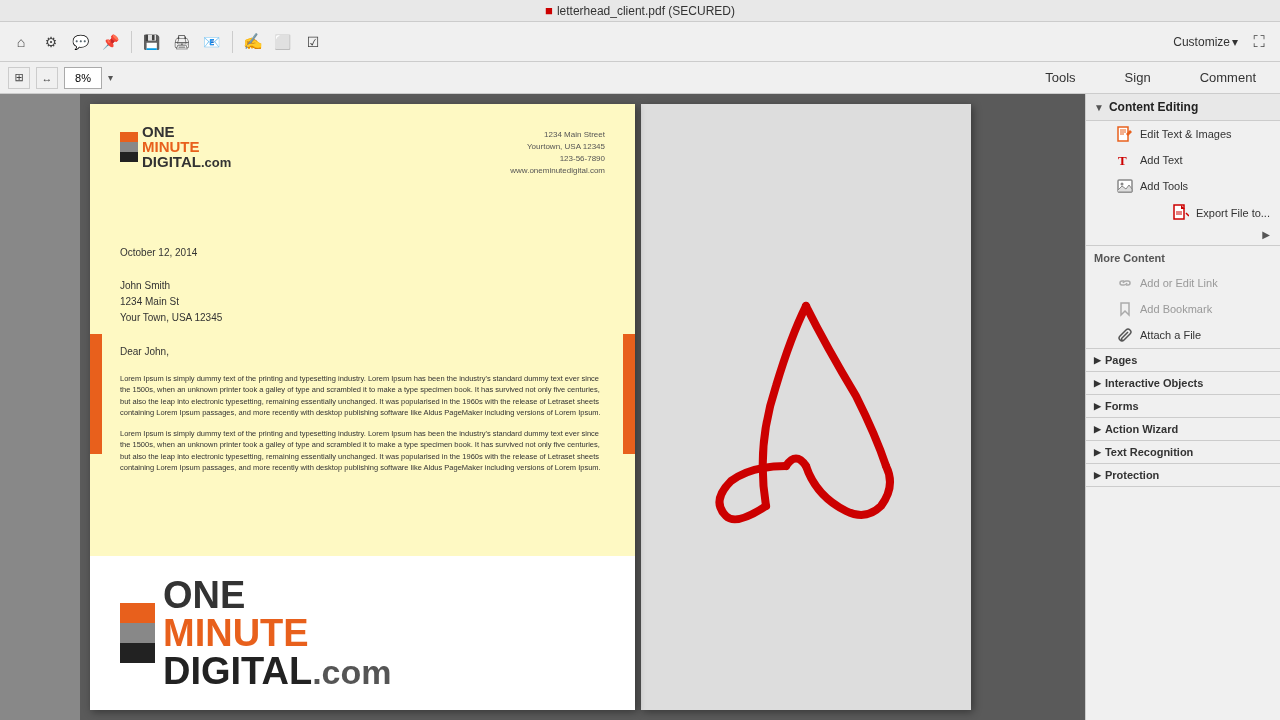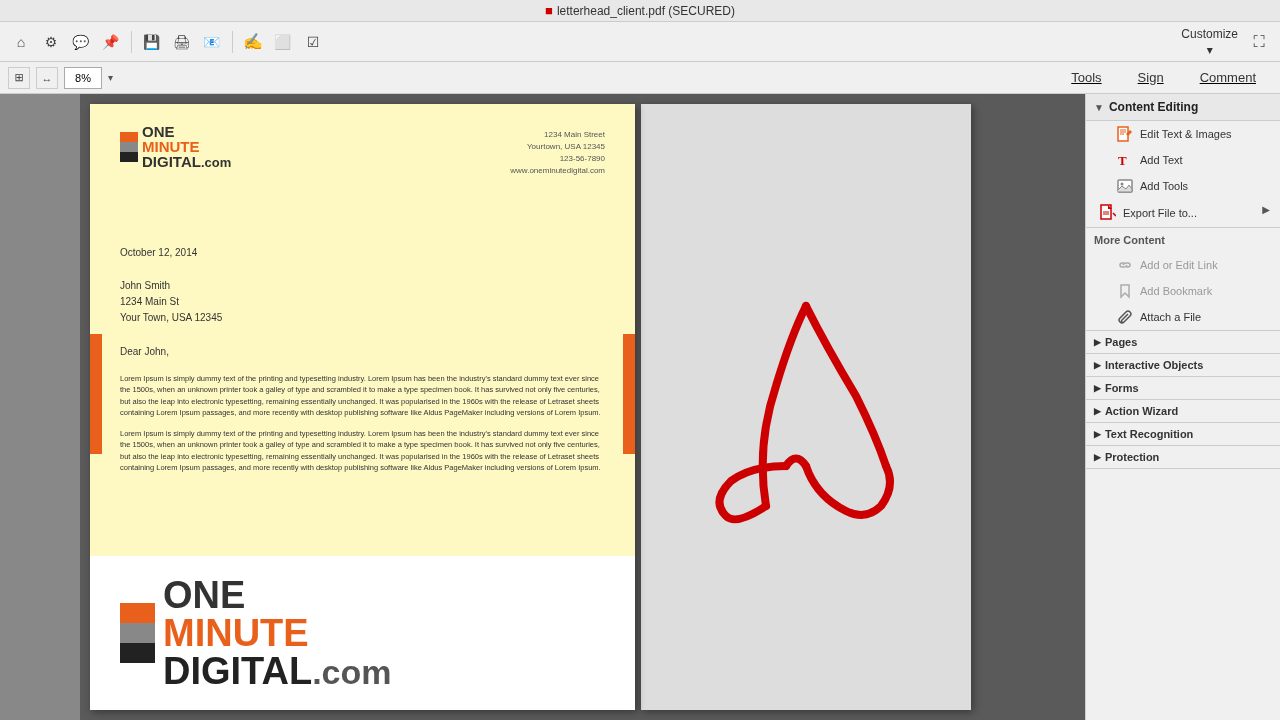--- a/index.html
+++ b/index.html
@@ -31,21 +31,21 @@
     .toolbar-btn {
       width: 26px; height: 26px;
       background: none; border: none; cursor: pointer;
       display: flex; align-items: center; justify-content: center;
       font-size: 14px; color: #444;
     }
     .toolbar-separator { width: 1px; height: 22px; background: #ccc; margin: 0 3px; }
     .toolbar-spacer { flex: 1; }
     .customize-btn {
       background: none; border: none; cursor: pointer;
-      font-size: 12px; color: #333; display: flex; align-items: center; gap: 2px; flex-direction: column;
+      font-size: 12px; color: #333; display: flex; align-items: center; gap: 2px;
     }
 
     
     #zoom-bar {
       background: #f0f0f0;
       height: 32px;
       display: flex;
       align-items: center;
       padding: 0 8px;
       border-bottom: 1px solid #ccc;
@@ -59,22 +59,21 @@
     }
     .zoom-control-btn {
       width: 22px; height: 22px;
       background: none; border: 1px solid #ccc; cursor: pointer;
       display: flex; align-items: center; justify-content: center;
       font-size: 11px; color: #444;
     }
     .nav-tabs-right {
       margin-left: auto;
       display: flex;
-      gap: 4px;
-      text-decoration: underline;
+      gap: 17px;
     }
     .nav-tab {
       padding: 0 16px;
       height: 32px;
       line-height: 32px;
       font-size: 13px;
       cursor: pointer;
       border: none;
       background: none;
       color: #333;
@@ -297,27 +296,28 @@
     .more-content-header {
       padding: 6px 8px;
       font-size: 11px;
       font-weight: bold;
       color: #555;
       background: #f0f0f0;
     }
 
     .export-item {
       display: flex;
-      align-items: flex-start;
+      align-items: flex-end;
       padding: 5px 10px 5px 14px;
       font-size: 11px;
       color: #333;
       cursor: pointer;
       gap: 7px;
       justify-content: space-between;
+      flex-direction: column;
     }
     .export-left { display: flex; align-items: center; gap: 7px; }
 
     .sub-section-header {
       display: flex;
       align-items: center;
       padding: 5px 8px;
       font-size: 11px;
       font-weight: bold;
       color: #333;

